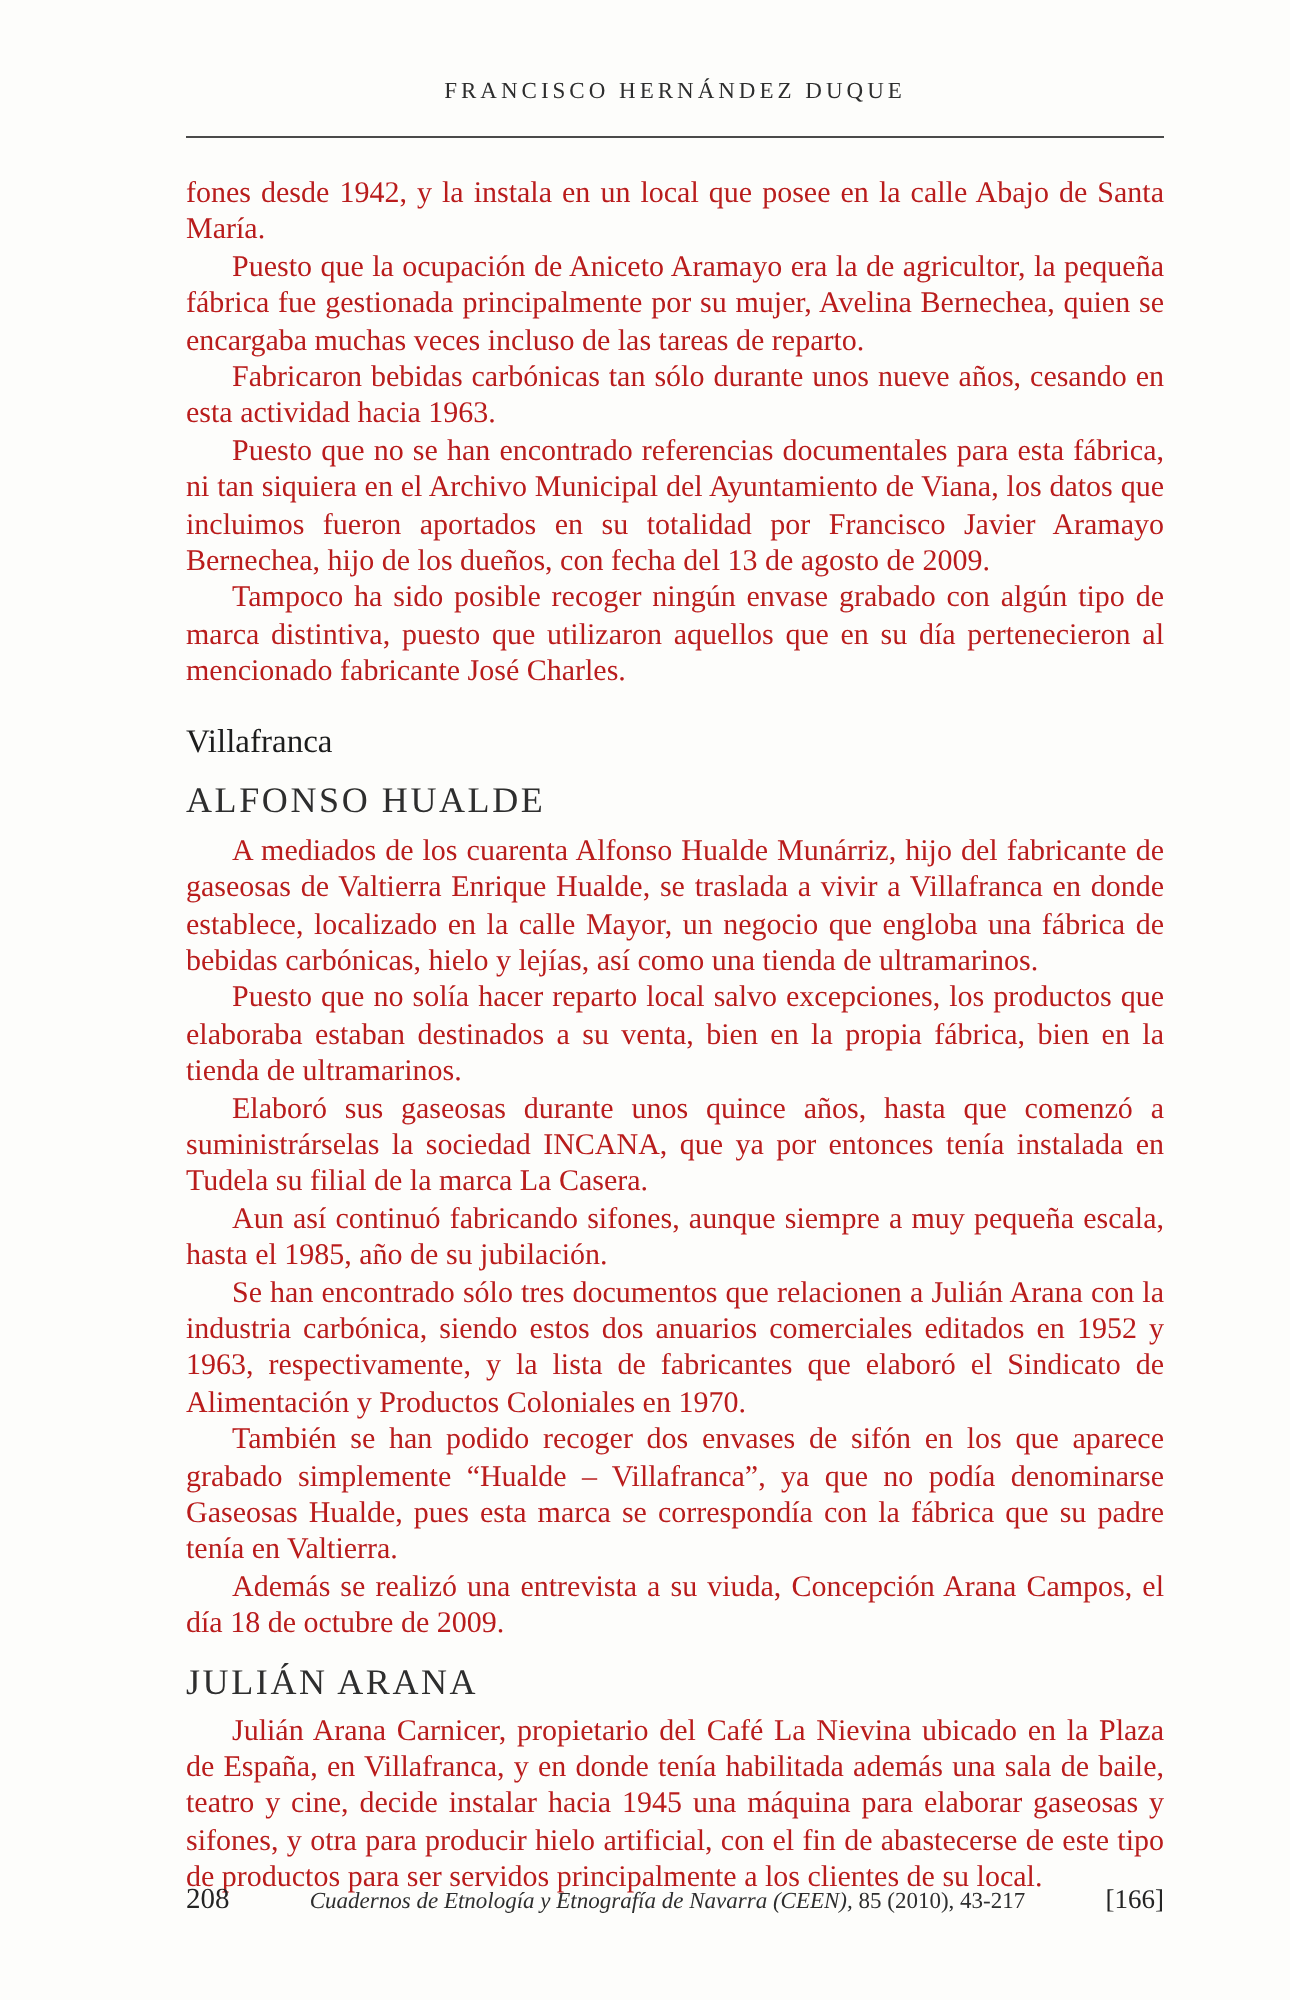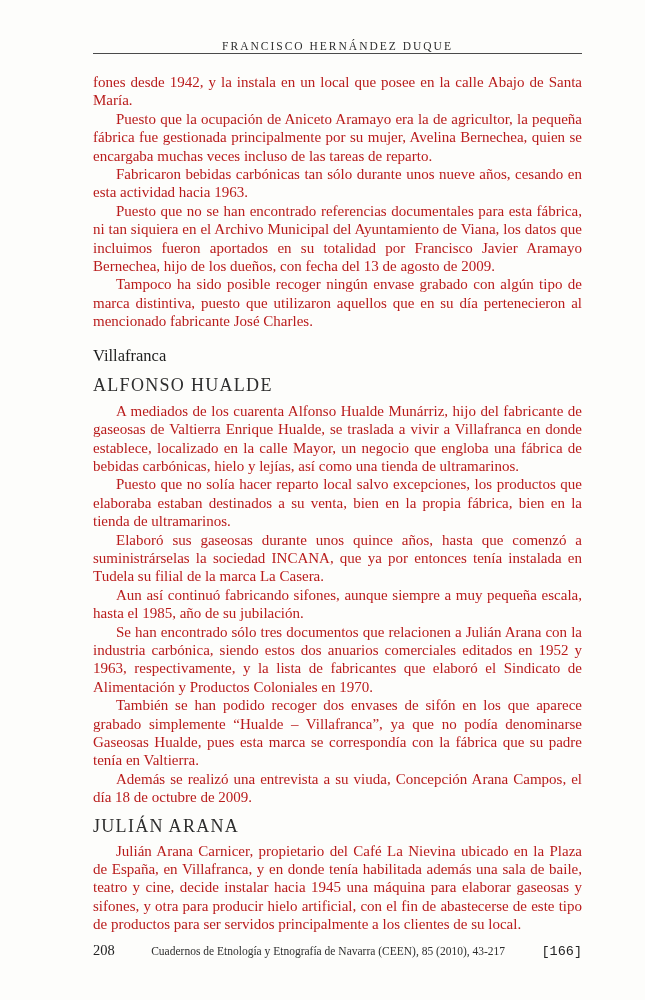--- a/index.html
+++ b/index.html
@@ -23,21 +23,21 @@
     top: 0;
     width: 489px;
   }
   .runhead {
     margin-top: 40px;
     text-align: center;
     font-size: 11.5px;
     line-height: 13px;
     letter-spacing: 2px;
     color: #2e2e2e;
-    padding-bottom: 0;
+    padding-bottom: 15px;
     border-bottom: 1.6px solid #4a4a4a;
     margin-bottom: 19px;
   }
   .para {
     margin: 0;
     font-size: 15px;
     line-height: 18.4px;
     text-align: justify;
     text-indent: 23px;
     color: #b91c1c;
@@ -77,26 +77,26 @@
     color: #242424;
   }
   .citation {
     flex: 1;
     text-align: center;
     font-size: 11.5px;
     color: #2e2e2e;
     white-space: nowrap;
   }
   .citation .it {
+    font-style: italic;
     text-align: center;
   }
   .folio {
     font-size: 13.5px;
     color: #242424;
-    font-family: Liberation Mono, monospace;
   }
 </style>
 </head>
 <body>
 
 <div class="page">
   <div class="column">
 
     <div class="runhead">FRANCISCO HERNÁNDEZ DUQUE</div>
 

